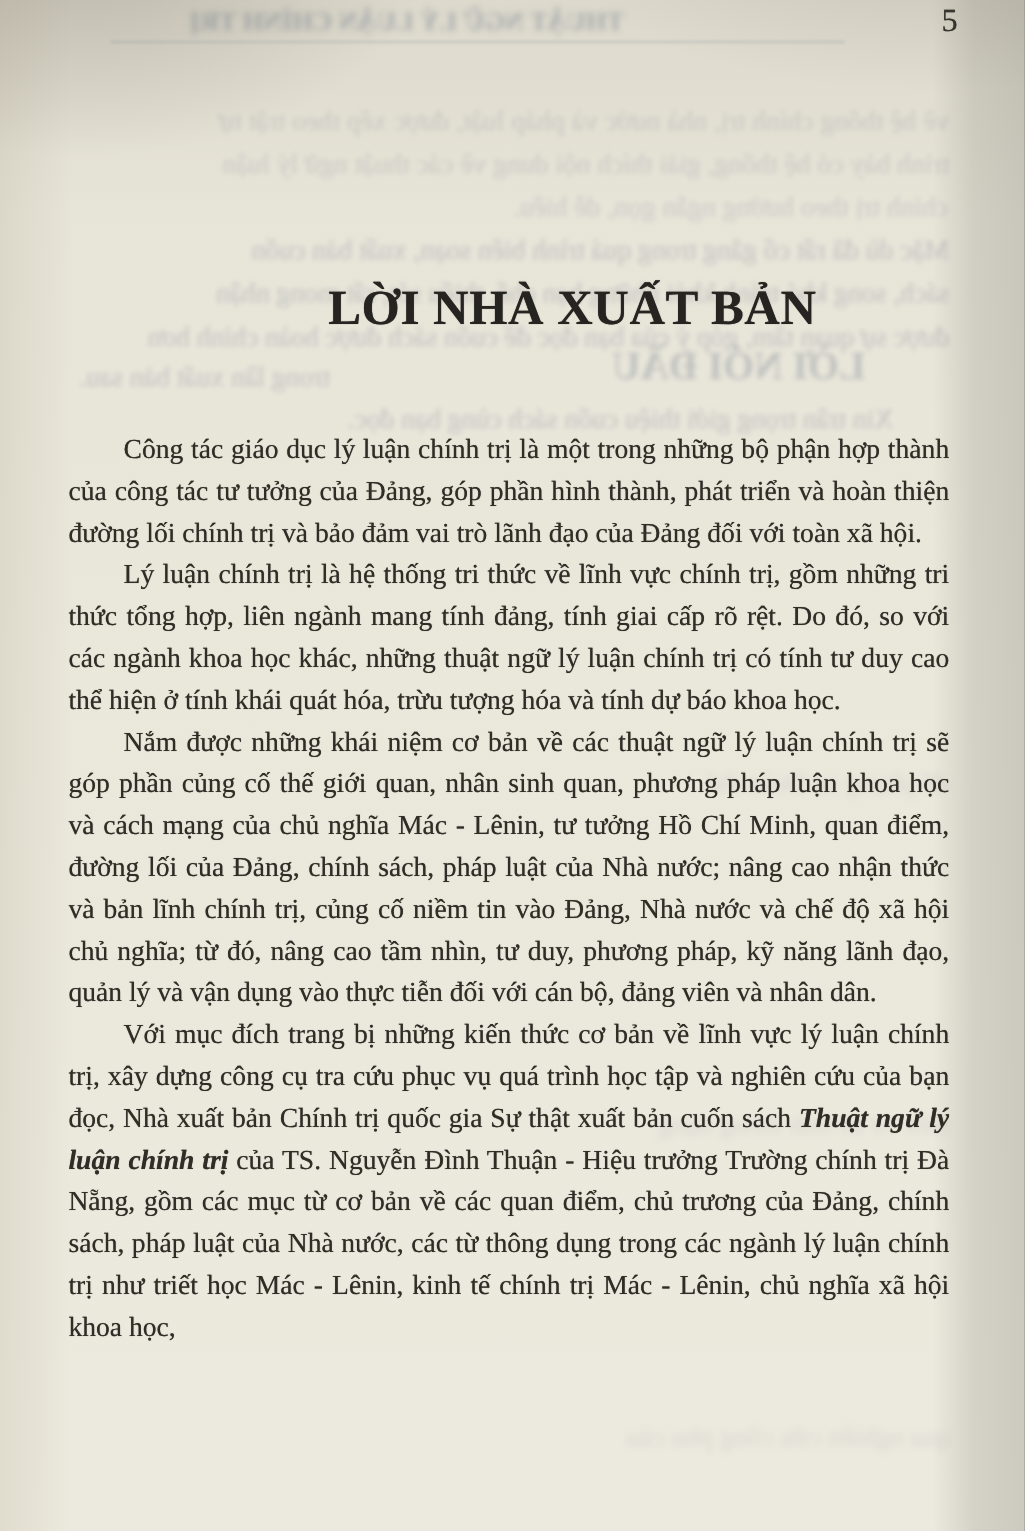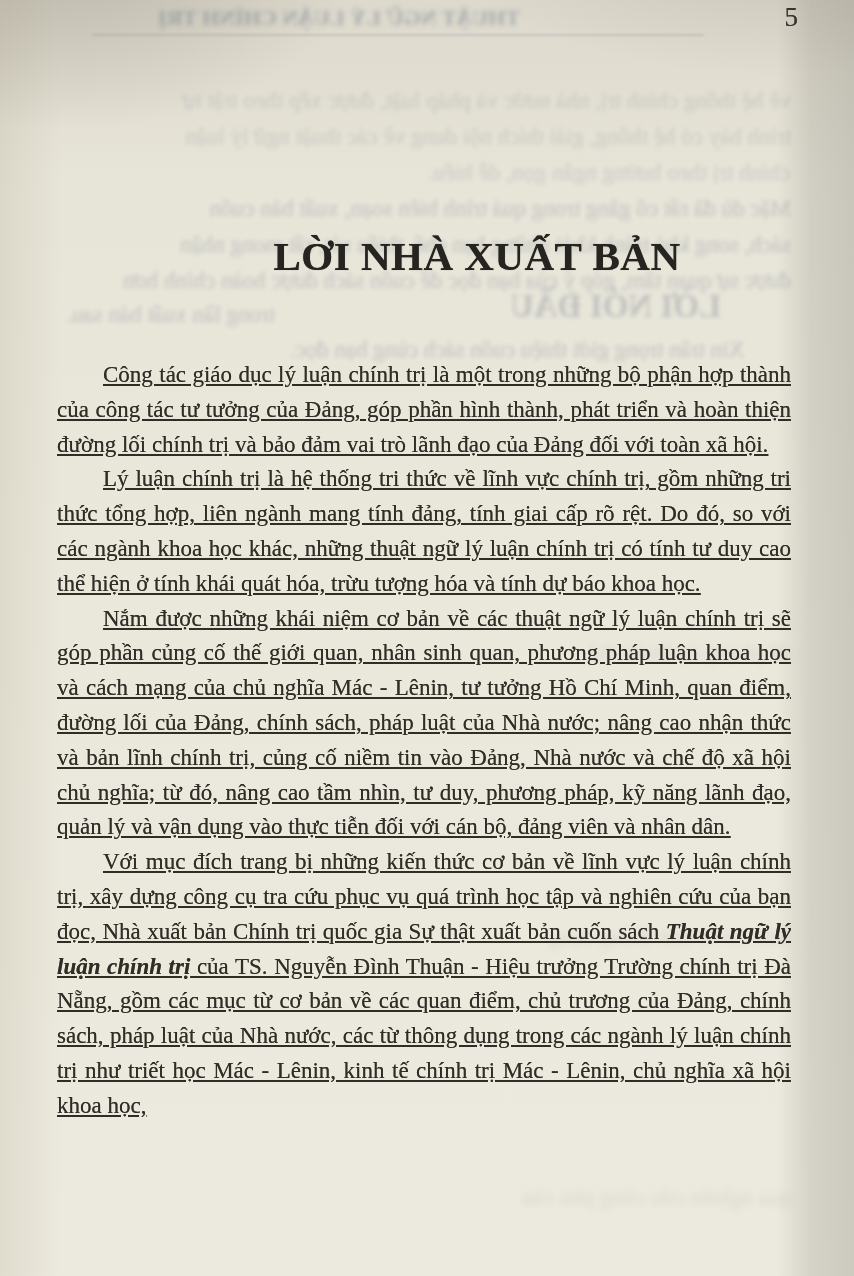--- a/index.html
+++ b/index.html
@@ -72,21 +72,20 @@
     top: 358px;
     left: 57px;
     width: 734px;
     height: 905px;
     overflow: hidden;
     font-size: 23px;
     line-height: 34.8px;
     color: #302d27;
     text-align: justify;
     text-shadow: 0 0 0.6px rgba(48,45,39,0.75);
-    text-decoration: underline;
   }
   .body-text p {
     margin: 0;
     text-indent: 46px;
   }
   .bi { font-weight: 700; font-style: italic; }
 </style>
 </head>
 <body>
 

